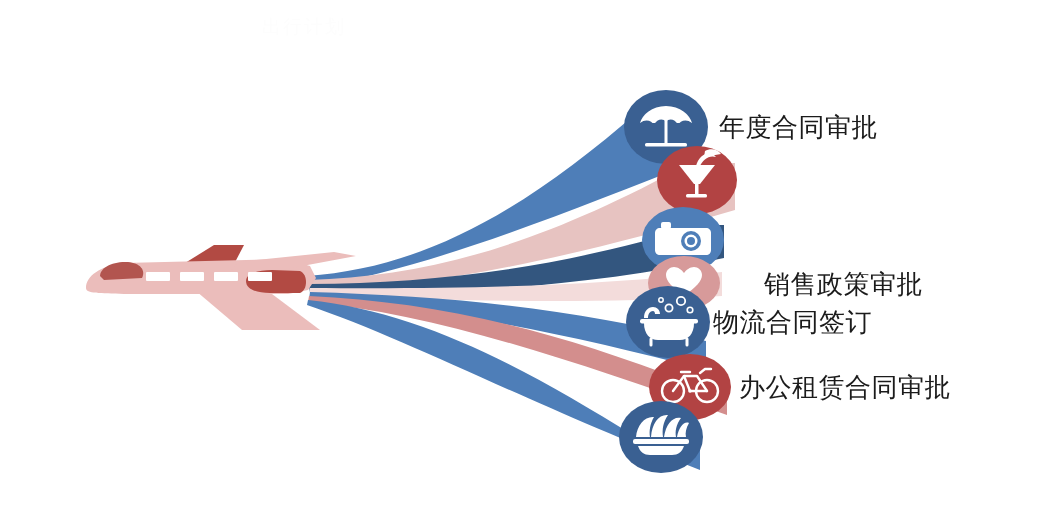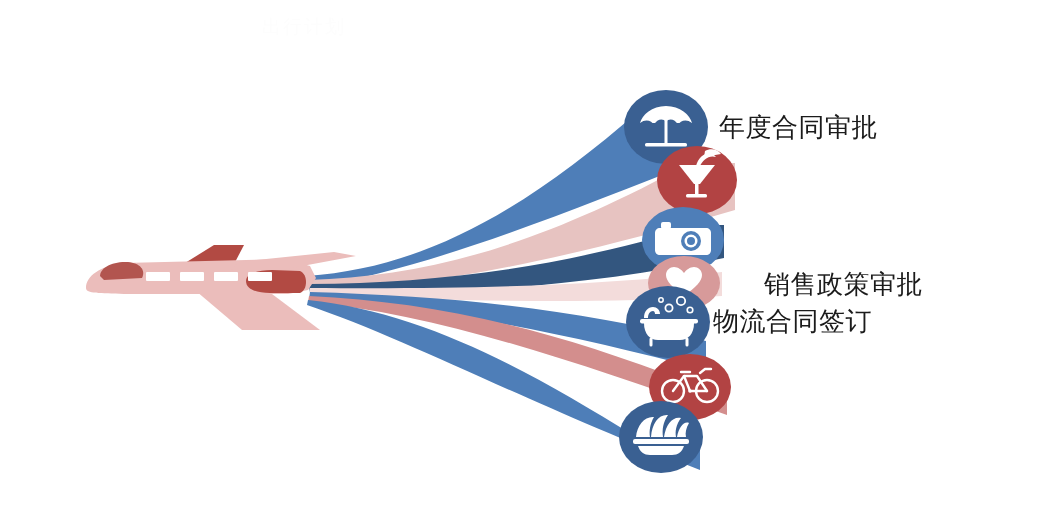--- a/index.html
+++ b/index.html
@@ -200,15 +200,16 @@
         <path d="M677,437 C679,427 684,421 689,423 C686,428 685,433 686,437 Z"></path>
         <rect x="633" y="439" width="56" height="5" rx="2"></rect>
         <path d="M638,446 L684,446 C682,452 678,455 672,455 L650,455 C644,455 640,452 638,446 Z"></path>
       </g>
     </g>
 
   </svg>
 
   <div class="label" style="left:719px; top:114px;">年度合同审批</div>
   <div class="label" style="left:716px; top:271px;margin-left:48px;">销售政策审批</div>
-  <div class="label" style="left:713px; top:309px;font-family:Liberation Serif, serif;">物流合同签订</div>
+  <div class="label" style="left:713px; top:309px;">物流合同签订</div>
+  <div class="label" style="left:739px; top:374px;">办公租赁合同审批</div>
 
 </div>
 
 </body></html>

